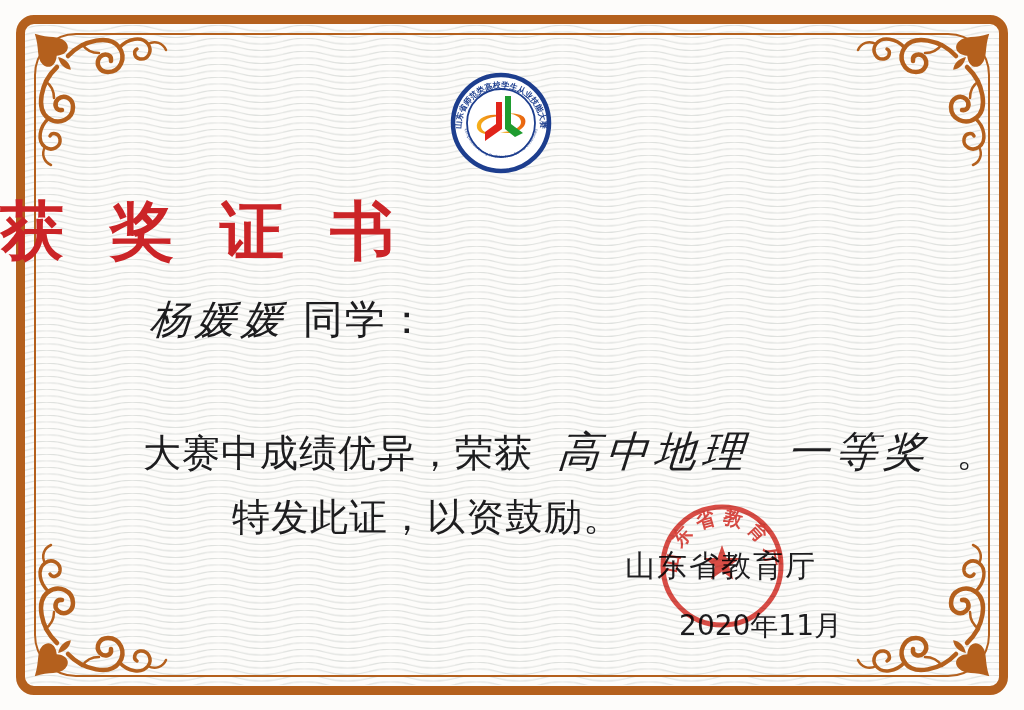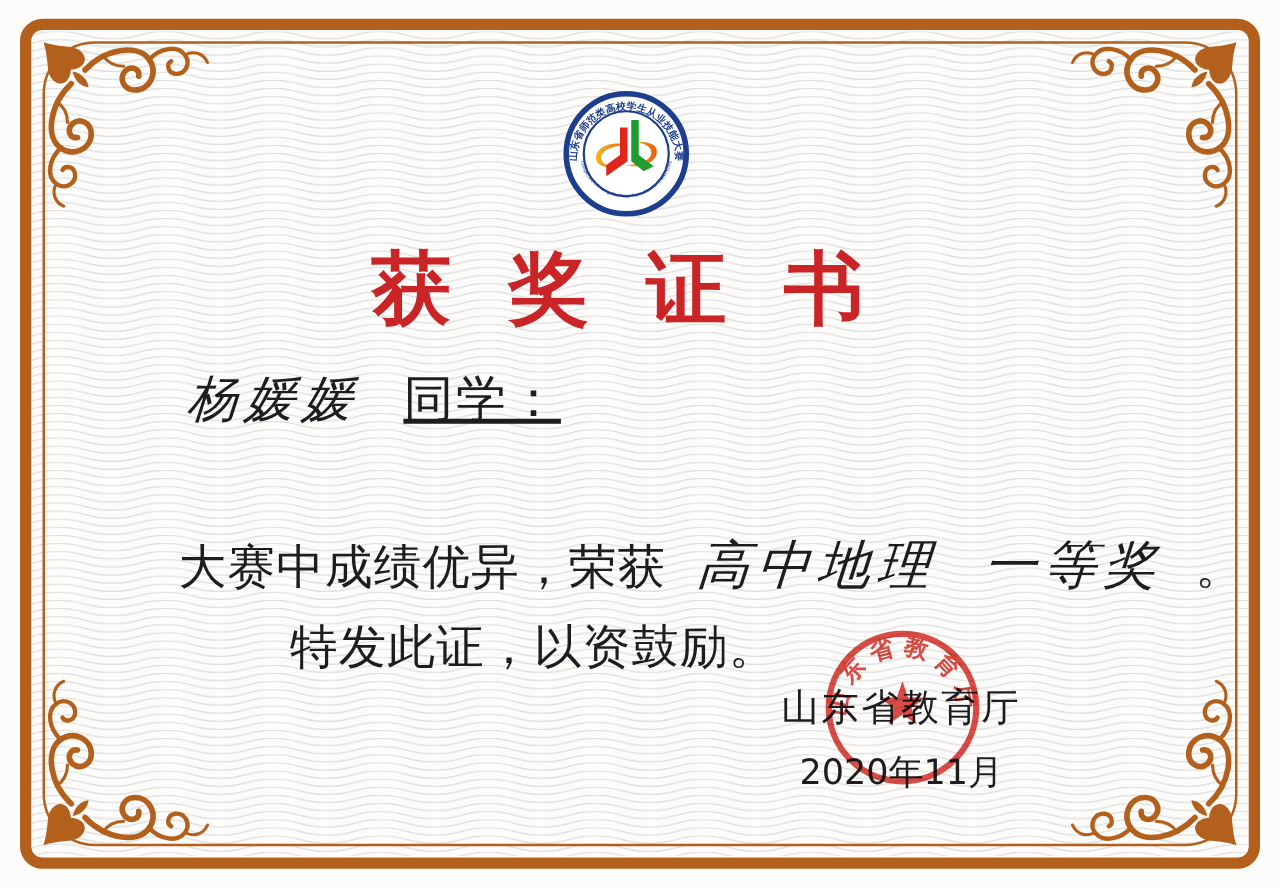--- a/index.html
+++ b/index.html
@@ -27,43 +27,43 @@
   .corner{position:absolute;width:150px;height:150px;z-index:3;pointer-events:none;}
   .corner.tl{left:22px;top:21px;}
   .corner.tr{right:22px;top:21px;transform:scaleX(-1);}
   .corner.bl{left:22px;bottom:21px;transform:scaleY(-1);}
   .corner.br{right:22px;bottom:21px;transform:scale(-1,-1);}
 
   .content{position:absolute;inset:0;z-index:4;color:#1d1d1f;}
 
   .logo{position:absolute;left:450px;top:72px;width:102px;height:102px;}
 
-  .title-row{position:absolute;left:0;top:188px;width:988px;text-align:center;}
+  .title-row{position:absolute;left:0;top:188px;width:988px;text-align:left;}
   .title{
     font-size:64px;font-weight:bold;color:#cb2427;
     letter-spacing:46px;margin-right:-46px;
     font-family:"DejaVu Serif","Liberation Serif",serif;
   }
 
   .salutation{position:absolute;left:150px;top:292px;font-size:40px;}
   .handwritten{
     font-family:"DejaVu Serif","Liberation Serif",serif;
     font-style:italic;letter-spacing:6px;transform:skewX(-4deg);display:inline-block;
   }
-  .salutation .suffix{font-style:normal;margin-left:22px;letter-spacing:2px;text-decoration:underline;}
+  .salutation .suffix{font-style:normal;margin-left:2px;letter-spacing:2px;}
 
   .bodyline{position:absolute;font-size:38px;letter-spacing:1px;white-space:nowrap;}
   .line1{left:203px;top:366px;}
   .line2{left:143px;top:428px;}
   .line3{left:232px;top:492px;text-align:center;}
   .award{font-size:42px;margin:0 12px;line-height:38px;}
 
   .sig-block{position:absolute;left:600px;top:546px;width:242px;text-align:center;}
   .issuer{font-size:30px;letter-spacing:2px;}
-  .sig-date{font-size:28px;margin-top:12px;font-family:"DejaVu Sans","Liberation Sans",sans-serif;}
+  .sig-date{font-size:28px;margin-top:20px;font-family:"DejaVu Sans","Liberation Sans",sans-serif;text-align:right;}
 
   .seal{
     position:absolute;left:657px;top:501px;width:130px;height:130px;z-index:6;
     opacity:0.9;mix-blend-mode:multiply;
   }
 </style>
 </head>
 <body>
 
 <div class="scan">

